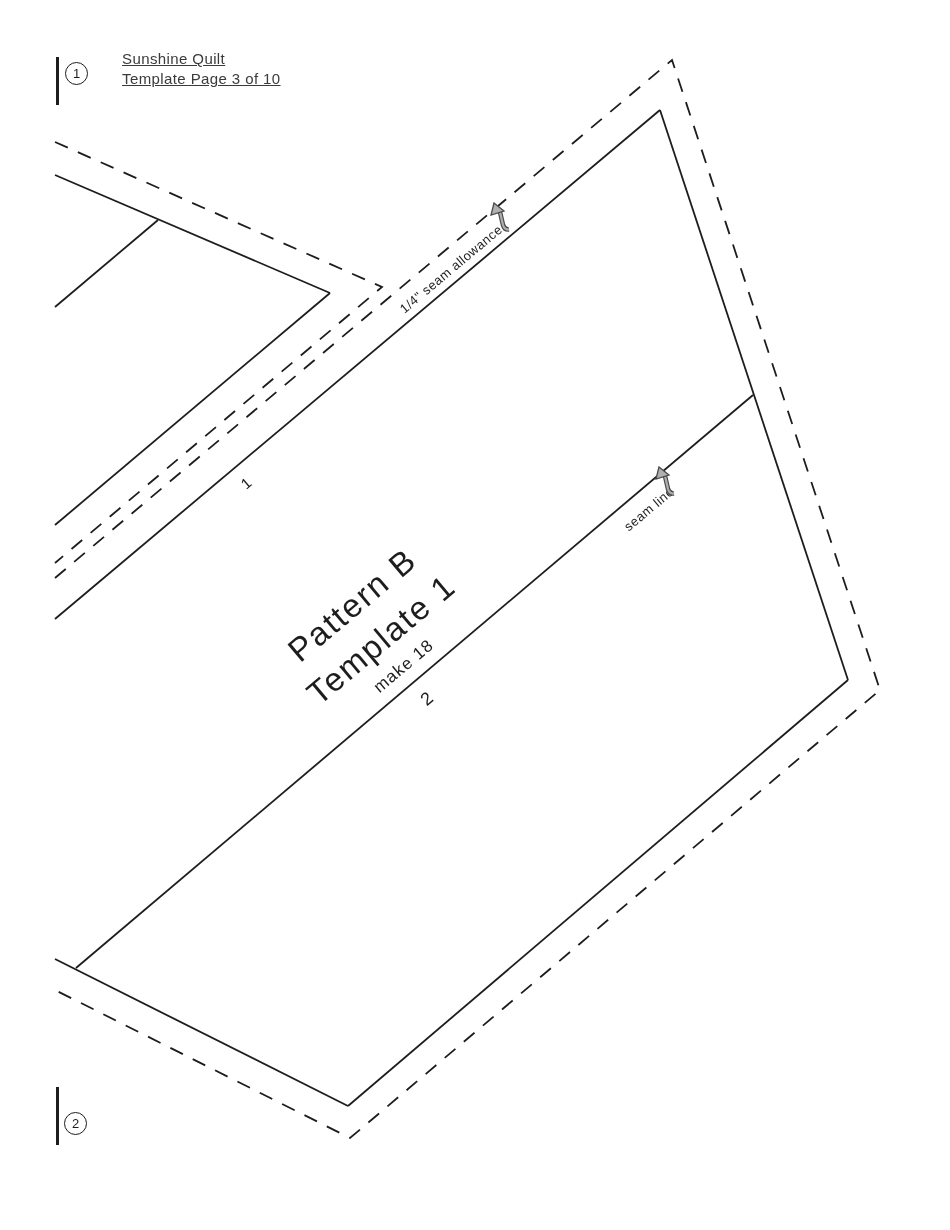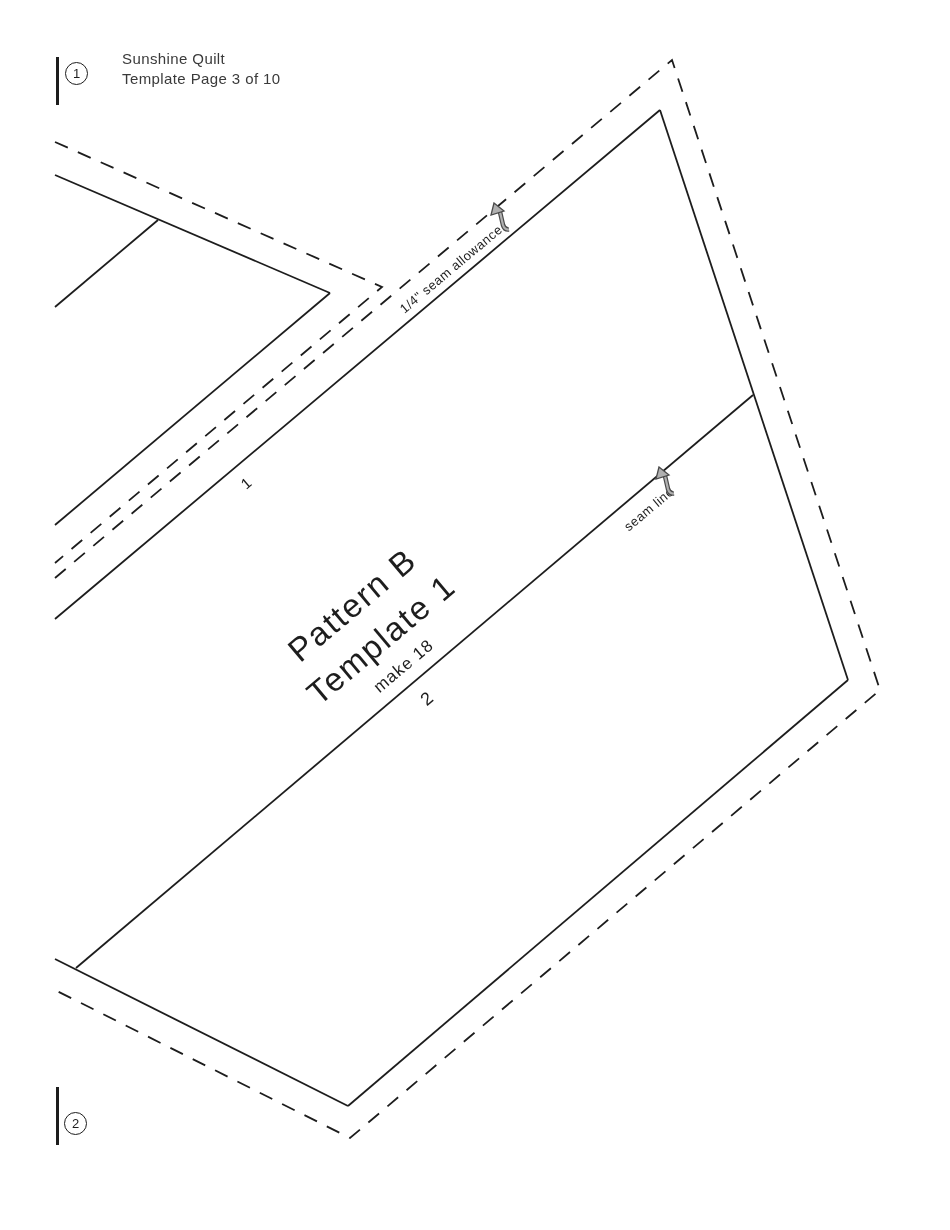--- a/index.html
+++ b/index.html
@@ -20,21 +20,21 @@
   .plan{position:absolute;left:0;top:0;width:950px;height:1230px;}
   .plan line,.plan polyline{stroke:var(--line);stroke-width:1.8;fill:none;}
   .plan .dashed{stroke-dasharray:14 11;}
 
   .abs{position:absolute;}
 
   
   .header-text{
     left:122px;top:49px;
     font-size:15px;line-height:20px;letter-spacing:0.4px;
-    color:var(--text);white-space:nowrap;
+    color:var(--text);white-space:nowrap;text-decoration:underline;
   }
 
   
   .reg-bar{width:3px;background:var(--line);left:56px;}
   .reg-bar.top{top:57px;height:48px;}
   .reg-bar.bottom{top:1087px;height:58px;}
   .match-circle{
     width:23px;height:23px;border:1.6px solid var(--line);border-radius:50%;
     display:flex;align-items:center;justify-content:center;
     font-size:13px;color:var(--line);background:#fff;box-sizing:border-box;

